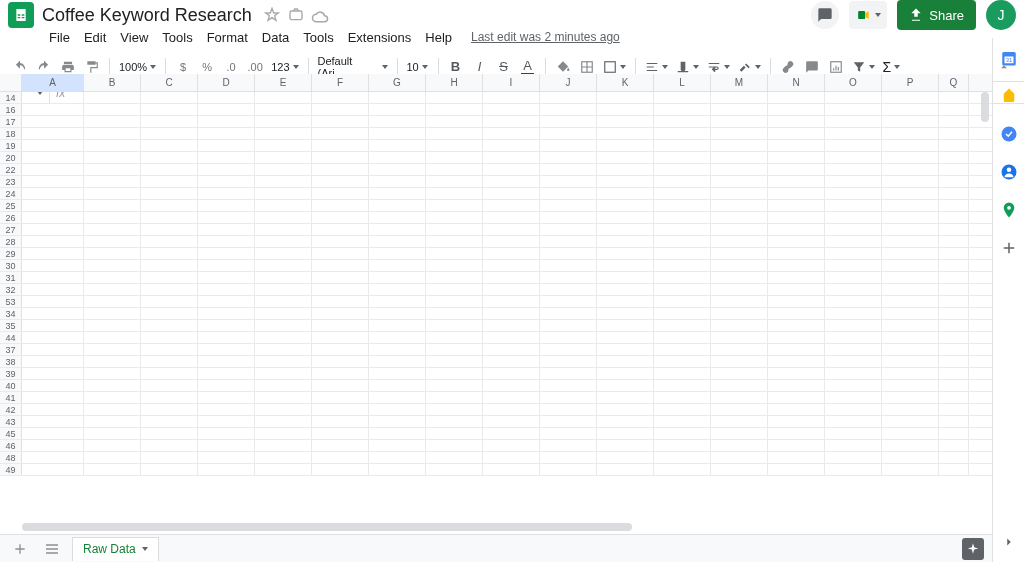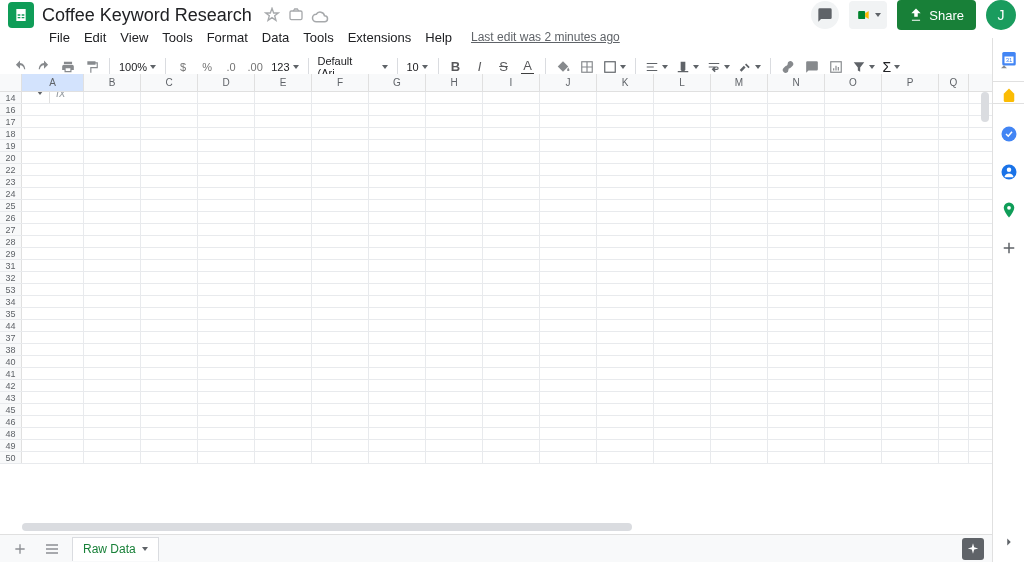--- a/index.html
+++ b/index.html
@@ -567,20 +567,40 @@
         <div class="cell" style="width: 57px;"></div>
         <div class="cell" style="width: 57px;"></div>
         <div class="cell" style="width: 57px;"></div>
         <div class="cell" style="width: 57px;"></div>
         <div class="cell" style="width: 57px;"></div>
         <div class="cell" style="width: 57px;"></div>
         <div class="cell" style="width: 57px;"></div>
         <div class="cell" style="width: 30px;"></div>
       </div>
       <div class="row">
+        <div class="row-h">30</div>
+        <div class="cell" style="width: 62px;"></div>
+        <div class="cell" style="width: 57px;"></div>
+        <div class="cell" style="width: 57px;"></div>
+        <div class="cell" style="width: 57px;"></div>
+        <div class="cell" style="width: 57px;"></div>
+        <div class="cell" style="width: 57px;"></div>
+        <div class="cell" style="width: 57px;"></div>
+        <div class="cell" style="width: 57px;"></div>
+        <div class="cell" style="width: 57px;"></div>
+        <div class="cell" style="width: 57px;"></div>
+        <div class="cell" style="width: 57px;"></div>
+        <div class="cell" style="width: 57px;"></div>
+        <div class="cell" style="width: 57px;"></div>
+        <div class="cell" style="width: 57px;"></div>
+        <div class="cell" style="width: 57px;"></div>
+        <div class="cell" style="width: 57px;"></div>
+        <div class="cell" style="width: 30px;"></div>
+      </div>
+      <div class="row">
         <div class="row-h">31</div>
         <div class="cell" style="width: 62px;"></div>
         <div class="cell" style="width: 57px;"></div>
         <div class="cell" style="width: 57px;"></div>
         <div class="cell" style="width: 57px;"></div>
         <div class="cell" style="width: 57px;"></div>
         <div class="cell" style="width: 57px;"></div>
         <div class="cell" style="width: 57px;"></div>
         <div class="cell" style="width: 57px;"></div>
         <div class="cell" style="width: 57px;"></div>
@@ -727,20 +747,40 @@
         <div class="cell" style="width: 57px;"></div>
         <div class="cell" style="width: 57px;"></div>
         <div class="cell" style="width: 57px;"></div>
         <div class="cell" style="width: 57px;"></div>
         <div class="cell" style="width: 57px;"></div>
         <div class="cell" style="width: 57px;"></div>
         <div class="cell" style="width: 57px;"></div>
         <div class="cell" style="width: 30px;"></div>
       </div>
       <div class="row">
+        <div class="row-h">39</div>
+        <div class="cell" style="width: 62px;"></div>
+        <div class="cell" style="width: 57px;"></div>
+        <div class="cell" style="width: 57px;"></div>
+        <div class="cell" style="width: 57px;"></div>
+        <div class="cell" style="width: 57px;"></div>
+        <div class="cell" style="width: 57px;"></div>
+        <div class="cell" style="width: 57px;"></div>
+        <div class="cell" style="width: 57px;"></div>
+        <div class="cell" style="width: 57px;"></div>
+        <div class="cell" style="width: 57px;"></div>
+        <div class="cell" style="width: 57px;"></div>
+        <div class="cell" style="width: 57px;"></div>
+        <div class="cell" style="width: 57px;"></div>
+        <div class="cell" style="width: 57px;"></div>
+        <div class="cell" style="width: 57px;"></div>
+        <div class="cell" style="width: 57px;"></div>
+        <div class="cell" style="width: 30px;"></div>
+      </div>
+      <div class="row">
         <div class="row-h">40</div>
         <div class="cell" style="width: 62px;"></div>
         <div class="cell" style="width: 57px;"></div>
         <div class="cell" style="width: 57px;"></div>
         <div class="cell" style="width: 57px;"></div>
         <div class="cell" style="width: 57px;"></div>
         <div class="cell" style="width: 57px;"></div>
         <div class="cell" style="width: 57px;"></div>
         <div class="cell" style="width: 57px;"></div>
         <div class="cell" style="width: 57px;"></div>
@@ -868,40 +908,20 @@
         <div class="cell" style="width: 57px;"></div>
         <div class="cell" style="width: 57px;"></div>
         <div class="cell" style="width: 57px;"></div>
         <div class="cell" style="width: 57px;"></div>
         <div class="cell" style="width: 57px;"></div>
         <div class="cell" style="width: 57px;"></div>
         <div class="cell" style="width: 30px;"></div>
       </div>
       <div class="row">
         <div class="row-h">49</div>
-        <div class="cell" style="width: 62px;"></div>
-        <div class="cell" style="width: 57px;"></div>
-        <div class="cell" style="width: 57px;"></div>
-        <div class="cell" style="width: 57px;"></div>
-        <div class="cell" style="width: 57px;"></div>
-        <div class="cell" style="width: 57px;"></div>
-        <div class="cell" style="width: 57px;"></div>
-        <div class="cell" style="width: 57px;"></div>
-        <div class="cell" style="width: 57px;"></div>
-        <div class="cell" style="width: 57px;"></div>
-        <div class="cell" style="width: 57px;"></div>
-        <div class="cell" style="width: 57px;"></div>
-        <div class="cell" style="width: 57px;"></div>
-        <div class="cell" style="width: 57px;"></div>
-        <div class="cell" style="width: 57px;"></div>
-        <div class="cell" style="width: 57px;"></div>
-        <div class="cell" style="width: 30px;"></div>
-      </div>
-      <div class="row">
-        <div class="row-h">50</div>
         <div class="cell" style="width: 62px;"></div>
         <div class="cell" style="width: 57px;"></div>
         <div class="cell" style="width: 57px;"></div>
         <div class="cell" style="width: 57px;"></div>
         <div class="cell" style="width: 57px;"></div>
         <div class="cell" style="width: 57px;"></div>
         <div class="cell" style="width: 57px;"></div>
         <div class="cell" style="width: 57px;"></div>
         <div class="cell" style="width: 57px;"></div>
         <div class="cell" style="width: 57px;"></div>

